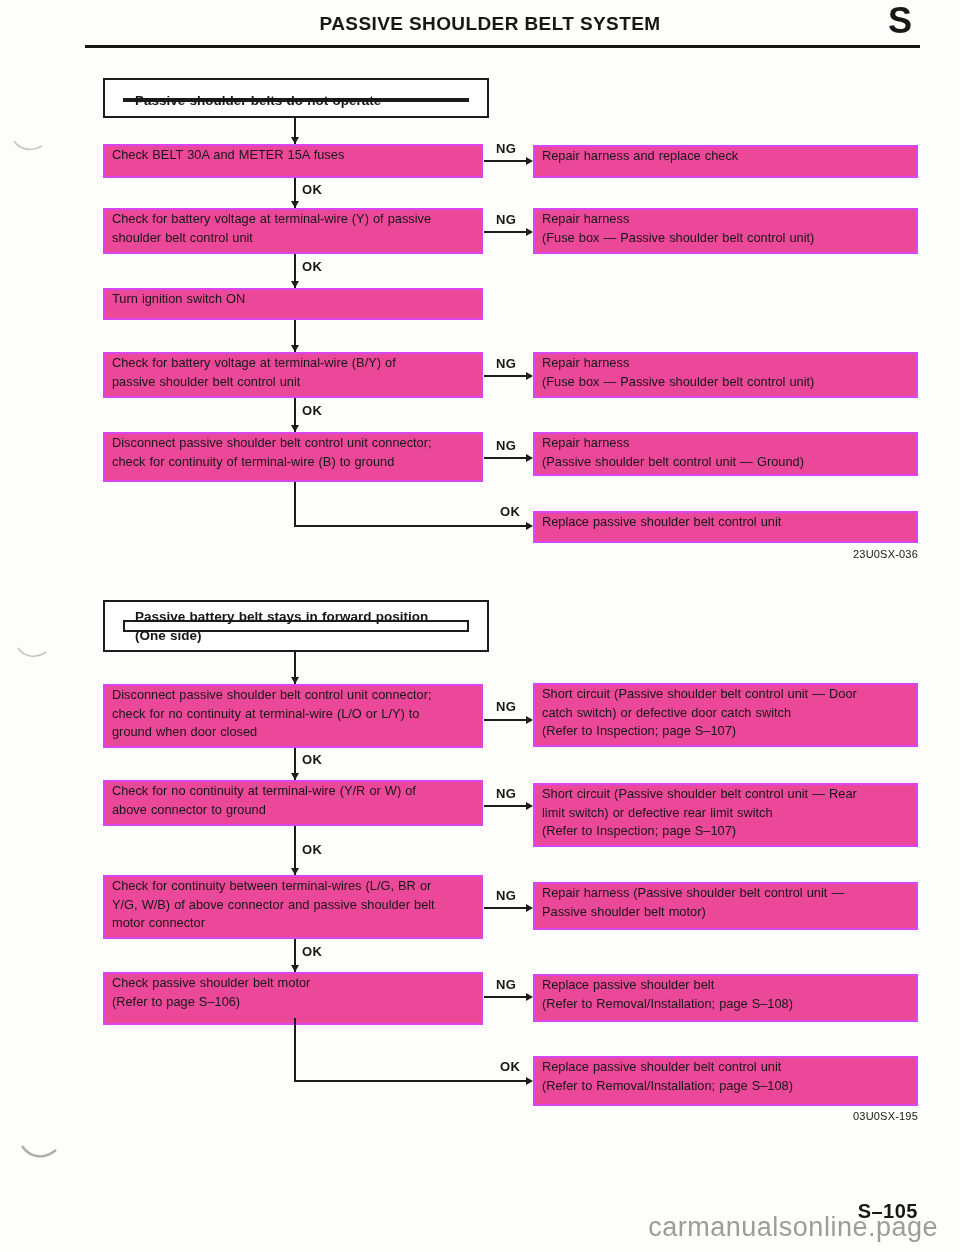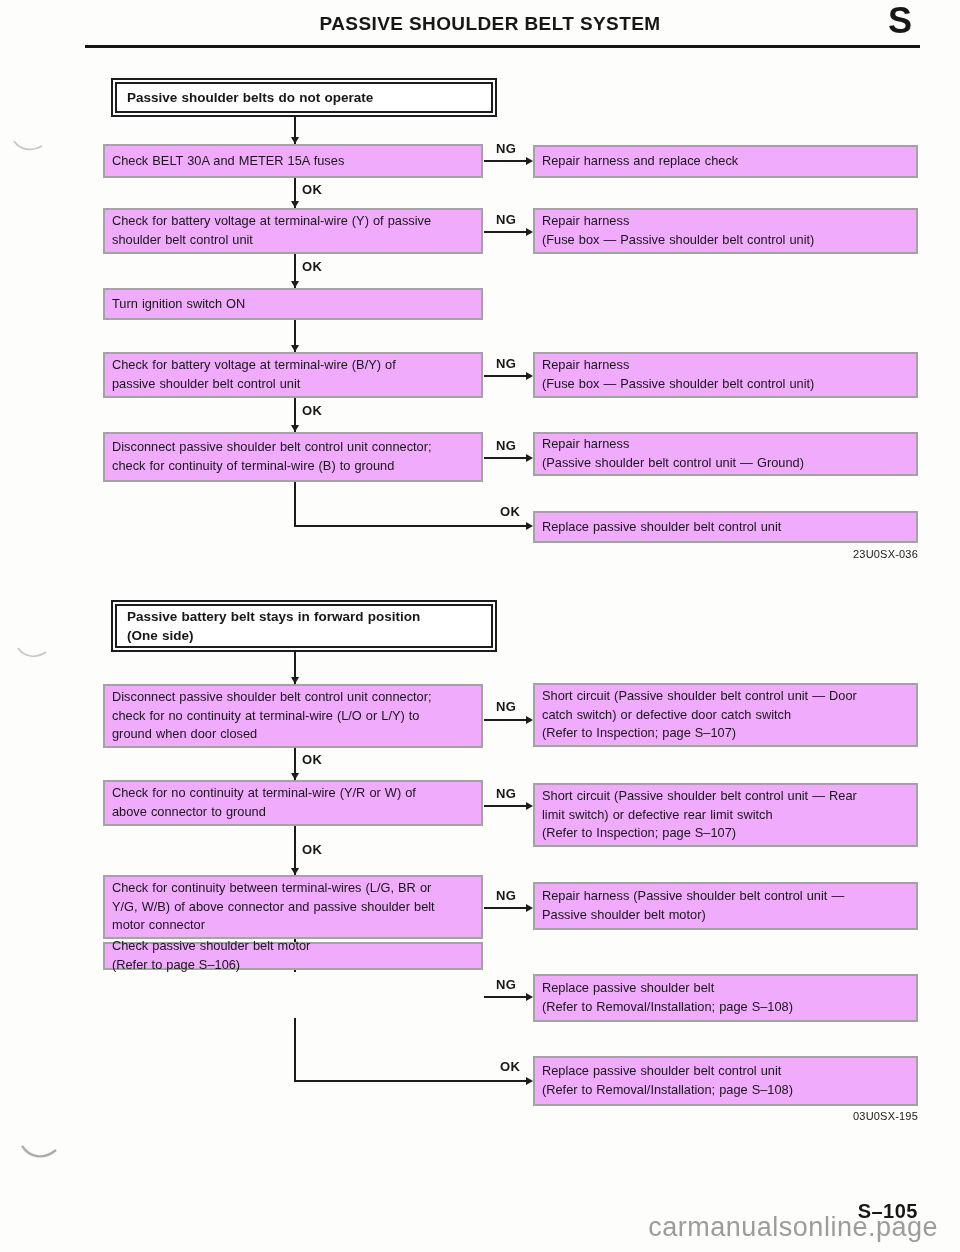--- a/index.html
+++ b/index.html
@@ -7,24 +7,24 @@
     width:960px;height:1252px;position:relative;overflow:hidden;
     background:#fdfdfb;color:#171717;
     font-family:"Liberation Sans", sans-serif;
   }
   
   .hdr-title{position:absolute;top:13px;left:60px;width:860px;text-align:center;
     font-size:19px;font-weight:bold;letter-spacing:.4px;}
   .hdr-letter{position:absolute;top:0px;left:888px;font-size:36px;font-weight:bold;}
   .hdr-rule{position:absolute;top:45px;left:85px;width:835px;height:3px;background:#161616;}
   
-  .box{position:absolute;border:2px solid #a3a3a3;background:#f0abfc;
-    display:flex;align-items:center;box-sizing:border-box;}
+  .box{position:absolute;border:2px solid #d946ef;background:#ec4899;
+    display:flex;box-sizing:border-box;}
   .bt{padding:0 7px;font-size:12.8px;line-height:18.6px;white-space:pre-line;word-spacing:.5px;}
-  .dbox{position:absolute;border:2px solid #1c1c1c;background:#fff;box-sizing:border-box;padding:2px;margin-left:8px;}
+  .dbox{position:absolute;border:2px solid #1c1c1c;background:#fff;box-sizing:border-box;padding:18px;}
   .dbox-in{border:2px solid #1c1c1c;height:100%;box-sizing:border-box;display:flex;align-items:center;}
   .dbox .bt{font-weight:bold;font-size:13.5px;line-height:19px;padding:0 10px;}
   .lbox{left:103px;width:380px;}
   .rbox{left:533px;width:385px;}
   .vline,.varrow{position:absolute;left:294px;width:2px;background:#1c1c1c;}
   .varrow::after{content:"";position:absolute;bottom:0;left:-3px;width:0;height:0;
     border-left:4px solid transparent;border-right:4px solid transparent;border-top:7px solid #1c1c1c;}
   .harrow{position:absolute;height:2px;background:#1c1c1c;}
   .harrow::after{content:"";position:absolute;right:-7px;top:-3px;width:0;height:0;
     border-top:4px solid transparent;border-bottom:4px solid transparent;border-left:7px solid #1c1c1c;}
@@ -52,21 +52,21 @@
   .c1-code{top:548px}
   
   .c2-start{top:600px;left:103px;width:386px;height:52px}
   .c2-a1{top:652px;height:32px}
   .c2-s1{top:684px;height:64px}  .c2-n1{top:699px}  .c2-h1{top:719px}  .c2-t1{top:683px;height:64px}
   .c2-a2{top:748px;height:32px}  .c2-o1{top:752px}
   .c2-s2{top:780px;height:46px}  .c2-n2{top:786px}  .c2-h2{top:805px}  .c2-t2{top:783px;height:64px}
   .c2-a3{top:826px;height:49px}  .c2-o2{top:842px}
   .c2-s3{top:875px;height:64px}  .c2-n3{top:888px}  .c2-h3{top:907px}  .c2-t3{top:882px;height:48px}
   .c2-a4{top:939px;height:33px}  .c2-o3{top:944px}
-  .c2-s4{top:942px;height:28px}  .c2-n4{top:977px}  .c2-h4{top:996px}  .c2-t4{top:974px;height:48px}
+  .c2-s4{top:972px;height:53px}  .c2-n4{top:977px}  .c2-h4{top:996px}  .c2-t4{top:974px;height:48px}
   .c2-ev{top:1018px;height:64px}
   .c2-eh{top:1080px;left:294px;width:232px}
   .c2-of{top:1059px;left:500px}
   .c2-final{top:1056px;height:50px}
   .c2-code{top:1110px}
   
   .watermark{position:absolute;top:1212px;right:22px;font-size:27px;color:#9c9c9c;letter-spacing:.5px;}
   .pageno{position:absolute;top:1200px;right:42px;font-size:20px;font-weight:bold;letter-spacing:.5px;}
   .artifacts{position:absolute;top:0;left:0;pointer-events:none;}
 </style>

